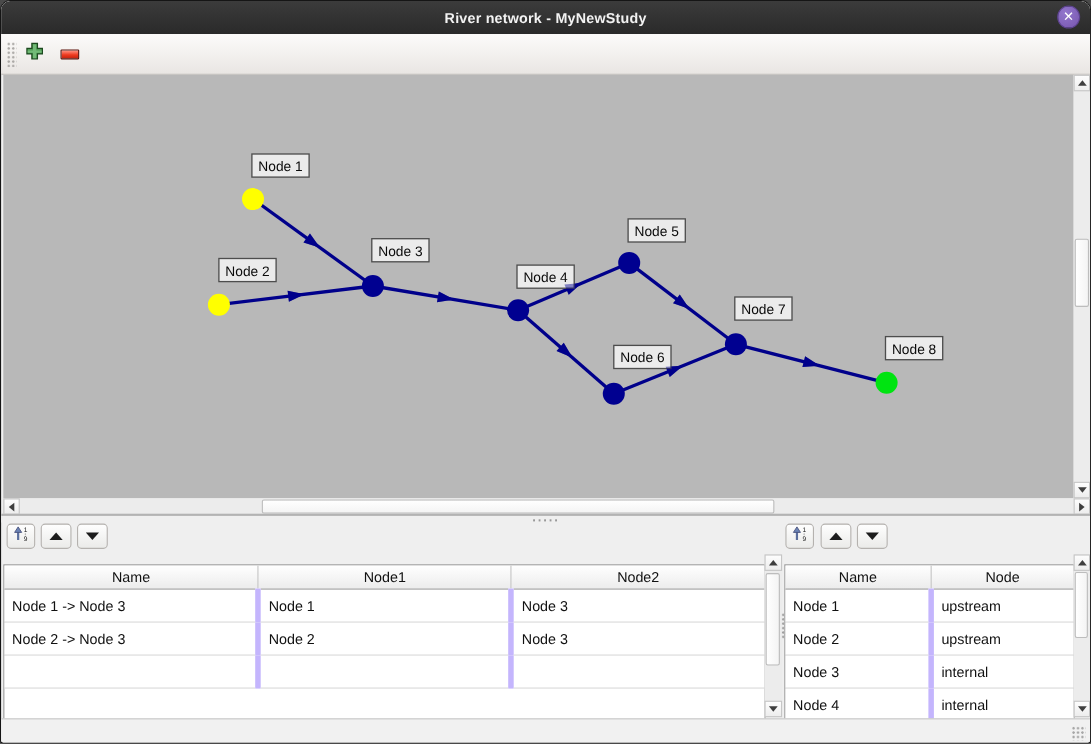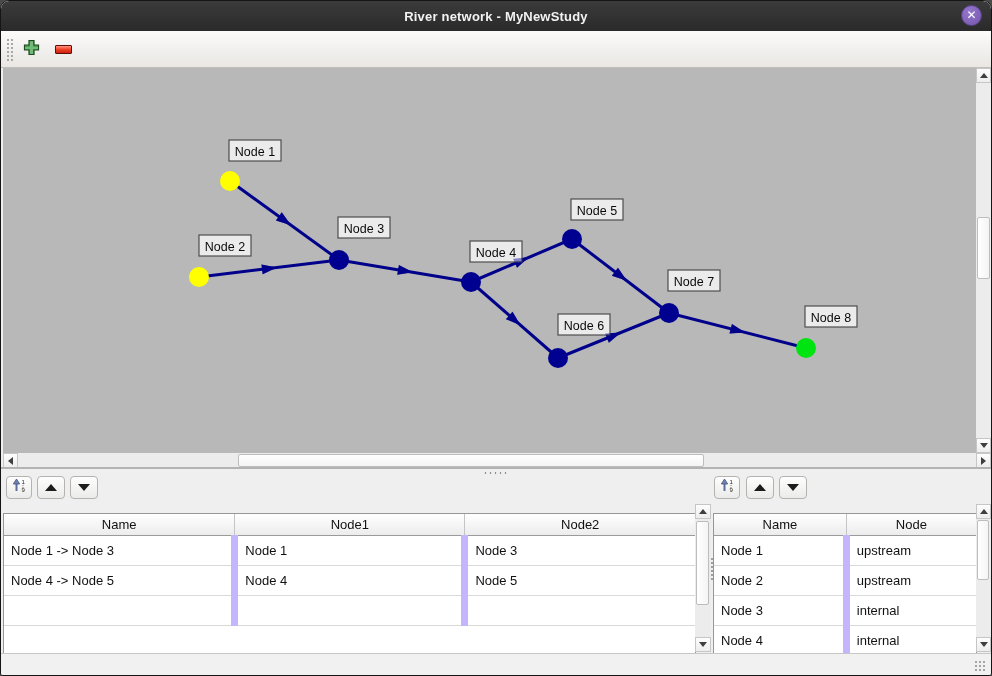--- a/index.html
+++ b/index.html
@@ -94,21 +94,21 @@
   #node-tablewrap { left:712px; width:264px; height:148px; }
   table { border-collapse:collapse; width:100%; table-layout:fixed; font-size:13px; color:#111; }
   thead th {
     height:21px; font-weight:normal; text-align:center;
     background:linear-gradient(#ffffff,#ececec);
     border-bottom:1px solid #9a9a9a; border-right:1px solid #c4c4c4;
   }
   thead th:last-child { border-right:none; }
   tbody td {
     height:30px; padding:0 7px; background:#fff;
-    border-bottom:1px solid #d9d9d9; border-right:7px solid #c4b5fd;
+    border-bottom:1px solid #d9d9d9; border-right:5px solid #c4b5fd;
     white-space:nowrap; overflow:hidden;
   }
   tbody td:last-child { border-right:none; }
   #edge-vscroll { left:694px; top:503px; height:148px; width:16px; }
   #node-vscroll { left:975px; top:503px; height:148px; width:15px; }
   .tbl-sb .up   { left:0; top:0; width:100%; height:15px; }
   .tbl-sb .down { left:0; bottom:0; width:100%; height:15px; }
   #edge-vscroll .sb-thumb { left:1px; top:17px; width:13px; height:84px; }
   #node-vscroll .sb-thumb { left:1px; top:16px; width:12px; height:60px; }
   
@@ -289,23 +289,23 @@
             <th style="width: 33.3%; text-align: center;">Node2</th>
           </tr>
         </thead>
         <tbody>
           <tr>
             <td>Node 1 -&gt; Node 3</td>
             <td>Node 1</td>
             <td>Node 3</td>
           </tr>
           <tr>
-            <td>Node 4 -&gt; Node 5</td>
-            <td>Node 4</td>
-            <td>Node 5</td>
+            <td>Node 2 -&gt; Node 3</td>
+            <td>Node 2</td>
+            <td>Node 3</td>
           </tr>
           <tr>
             <td>&nbsp;</td>
             <td>&nbsp;</td>
             <td>&nbsp;</td>
           </tr>
         </tbody>
       </table>
   </div>
   <div class="sb sb-v tbl-sb" id="edge-vscroll">

